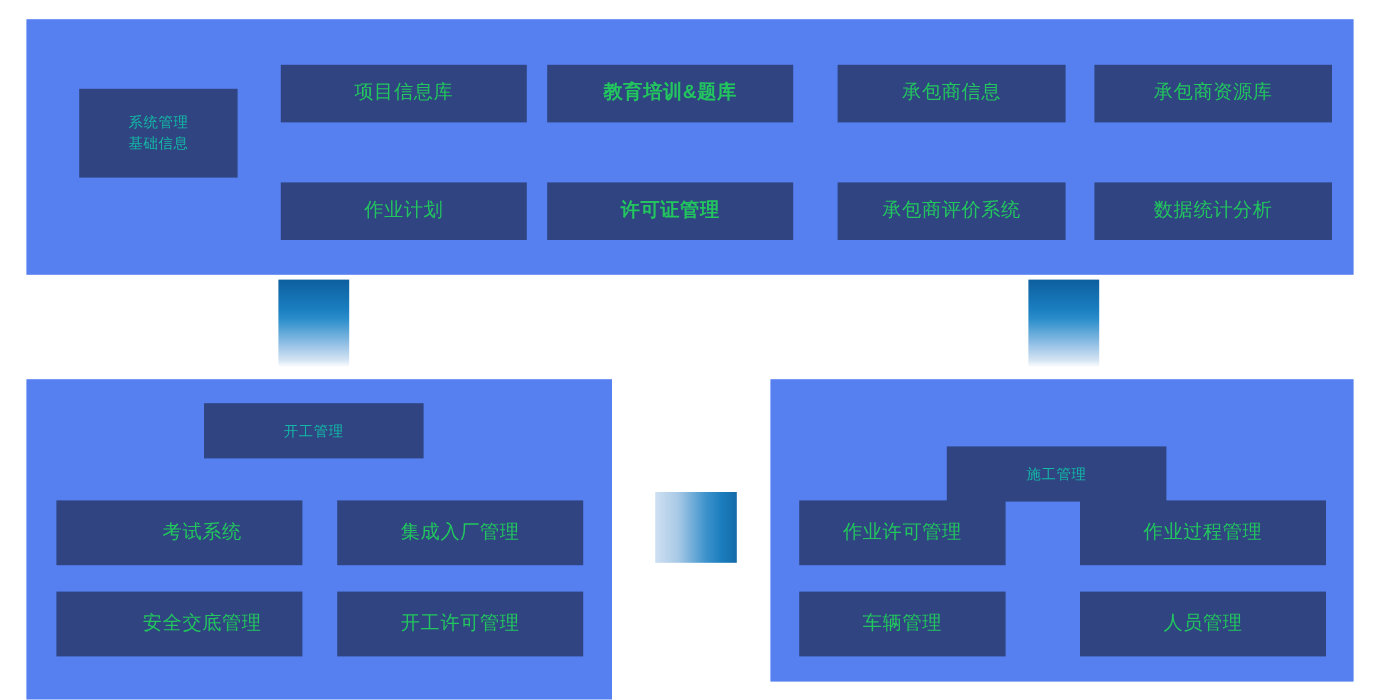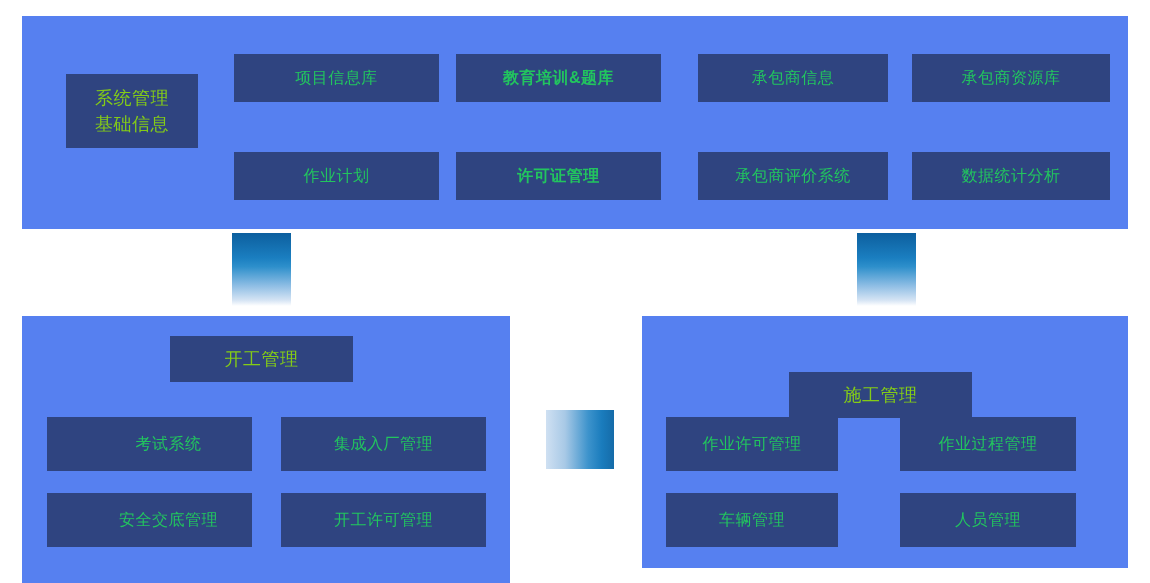--- a/index.html
+++ b/index.html
@@ -53,22 +53,22 @@
     align-items: center;
     justify-content: center;
     text-align: center;
     font-size: 16px;
     line-height: 1.35;
     letter-spacing: 0.5px;
     box-sizing: border-box;
     white-space: nowrap;
   }
   .tile.accent {
-    color: #84cc16;
-    font-size: 18px;
+    color: #14b8a6;
+    font-size: 12px;
   }
   .tile.accent.multiline {
     white-space: normal;
     line-height: 1.45;
   }
   
   #tile-root {
     left: 44px;
     top: 58px;
     width: 132px;
@@ -92,21 +92,21 @@
   #tile-branch-right-head { left: 147px; width: 183px; margin-top: 36px; }
 
   .leaf {
     height: 54px;
   }
   .leaf-row1 { top: 101px; }
   .leaf-row2 { top: 177px; }
   .leaf-col1-l { left: 25px; width: 205px; padding-left: 38px; }
   .leaf-col2-l { left: 259px; width: 205px; }
   .leaf-col1-r { left: 24px; width: 172px; }
-  .leaf-col2-r { left: 258px; width: 176px; }
+  .leaf-col2-r { left: 258px; width: 205px; }
 
   
   .connector {
     position: absolute;
   }
   .connector.vertical {
     background: linear-gradient(180deg, #0d5f9e 0%, #1a7ec0 34%, #2d8fcb 46%, #8dbde4 72%, #d5e4f4 92%, #ffffff 100%);
   }
   .connector.horizontal {
     background: linear-gradient(90deg, #cfe0f2 0%, #a8c9e6 28%, #3d93cc 62%, #1a7cbd 82%, #156ba8 100%);

